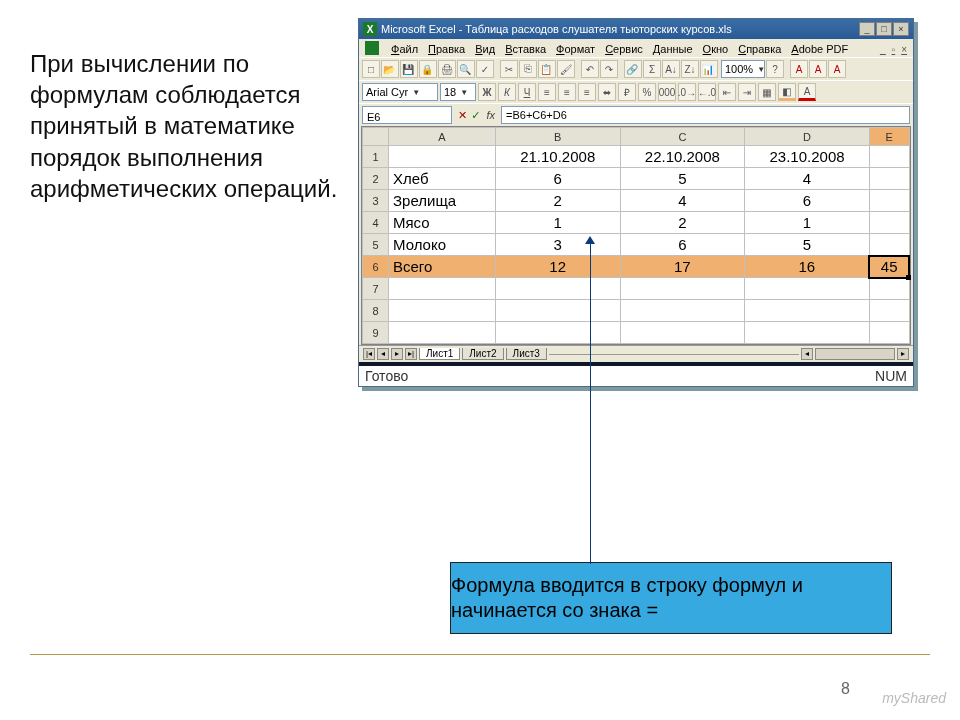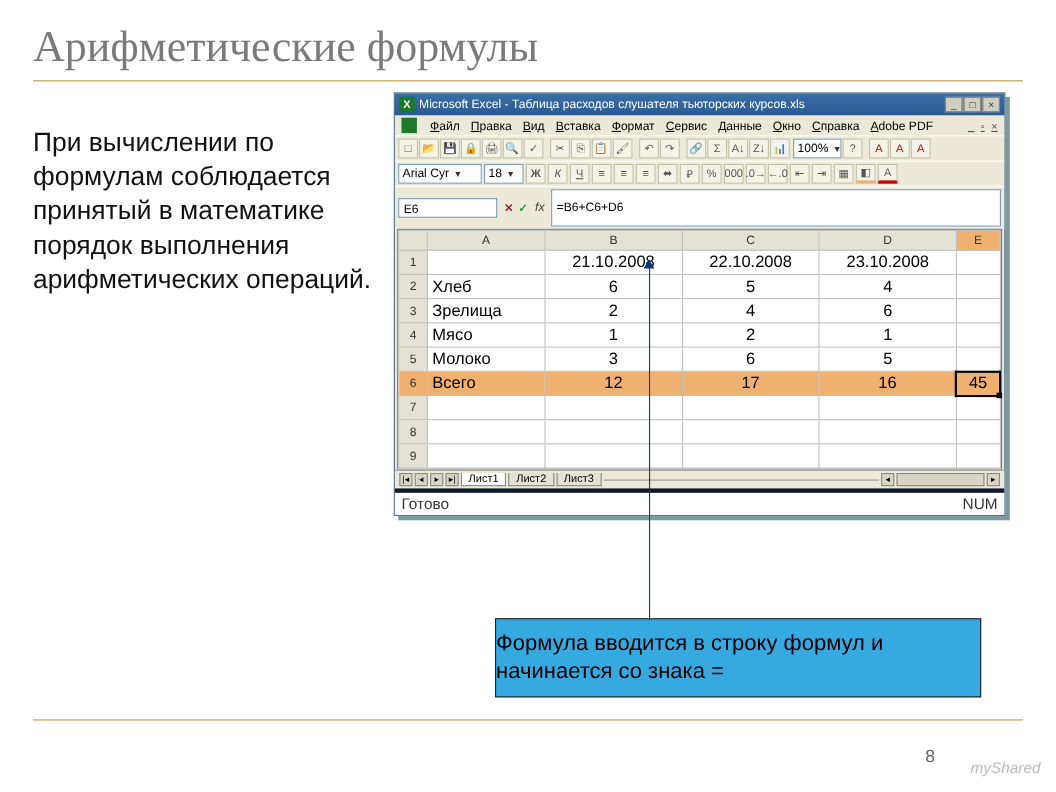--- a/index.html
+++ b/index.html
@@ -113,21 +113,21 @@
   .fmt-row{
     display:flex;gap:2px;padding:2px 3px;background:#ece9d8;border-top:1px solid #fff;align-items:center;font-size:11px;
   }
   .combo{border:1px solid #7f9db9;background:#fff;height:18px;display:flex;align-items:center;padding:0 3px;}
   .combo .arrow{margin-left:4px;font-size:8px;color:#333;}
   .name-formula{
     display:flex;align-items:center;padding:2px 3px;background:#ece9d8;border-top:1px solid #fff;font-size:11px;
   }
   .namebox{border:1px solid #7f9db9;background:#fff;width:90px;height:18px;padding:0 4px;display:flex;align-items:flex-end;}
   .fx{margin:0 6px;font-style:italic;color:#444;font-size:11px;}
-  .formula-input{border:1px solid #7f9db9;background:#fff;flex:1;height:18px;padding:16px 4px;display:flex;align-items:center;}
+  .formula-input{border:1px solid #7f9db9;background:#fff;flex:1;height:18px;padding:0 4px;display:flex;align-items:center;}
   .sheet{
     background:#fff;border:1px solid #808080;margin:0 2px;
   }
   table.grid{border-collapse:collapse;width:100%;font-size:15px;font-family:Arial;}
   table.grid th, table.grid td{
     border:1px solid #c0c0c0;
     height:22px;
     padding:0 4px;
     text-align:center;
     font-weight:normal;
@@ -197,23 +197,20 @@
     right:14px; bottom:14px;
     font-size:14px;
     color:#bbb;
     font-style:italic;
   }
 </style>
 </head>
 <body>
 
 <div class="slide">
-  <div class="title-block">
-    <h1 class="title">Арифметические формулы</h1>
-  </div>
 
   <div class="body-row">
     <div class="body-text">При вычислении по формулам соблюдается принятый в математике порядок выполнения арифметических операций.</div>
 
     <div class="excel-wrap">
       <div class="excel-shadow"></div>
       <div class="excel">
 
         <div class="titlebar">
           <div class="title-icon">X</div>

